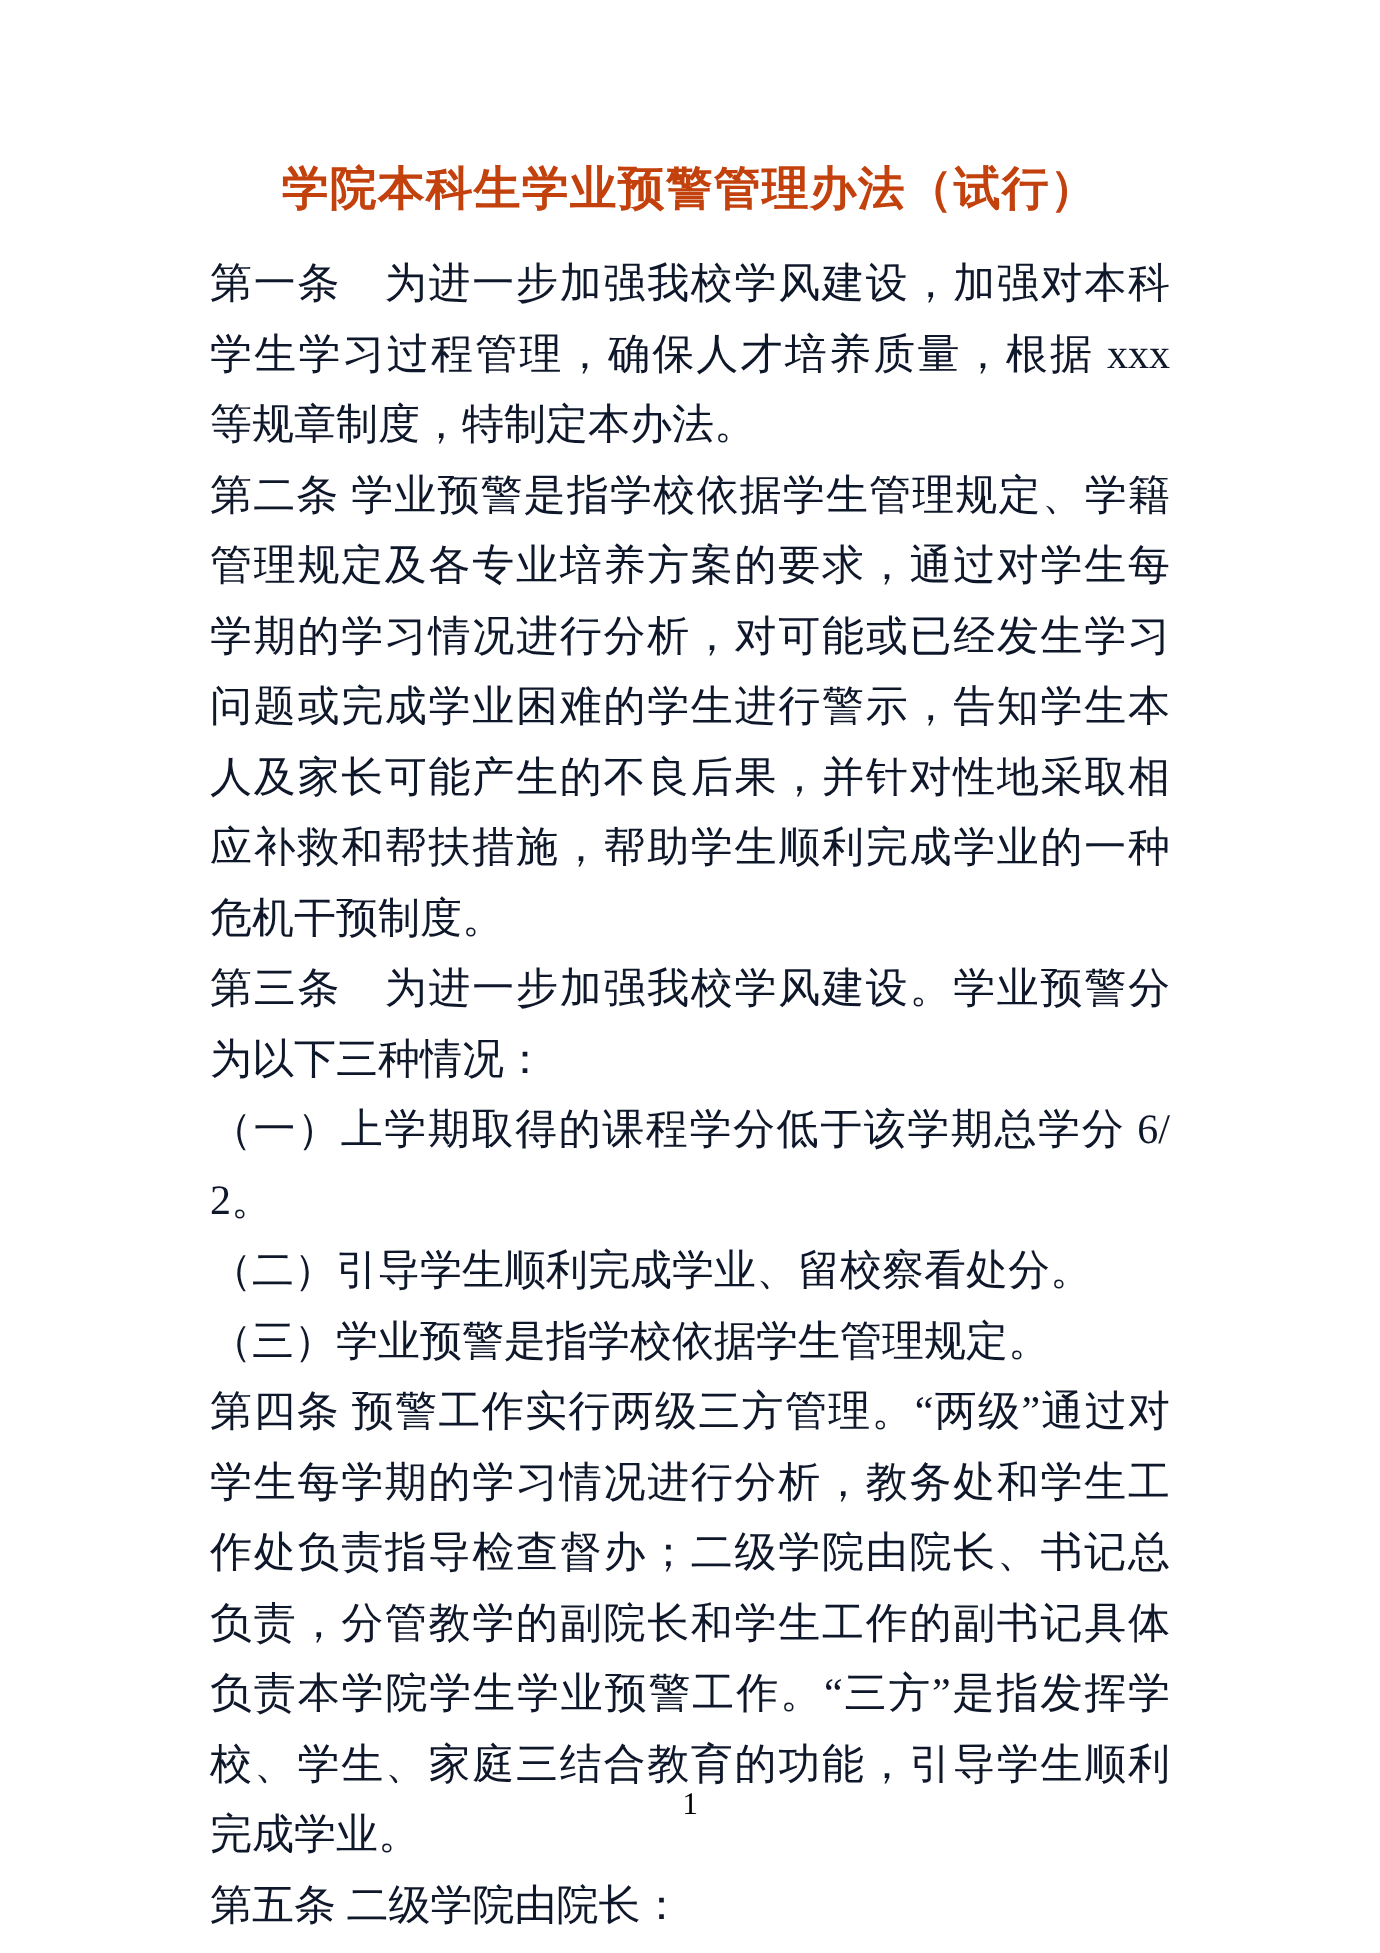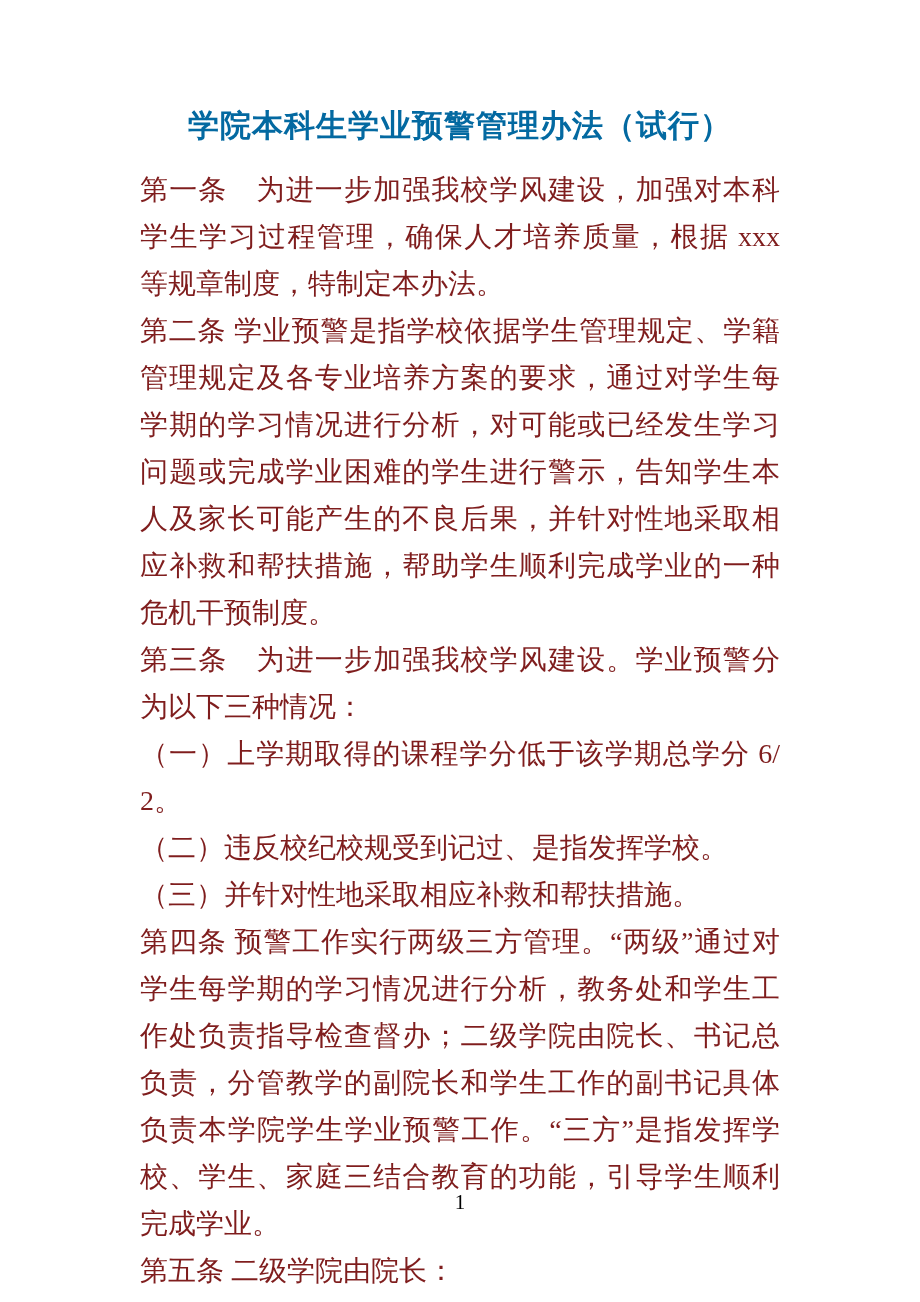--- a/index.html
+++ b/index.html
@@ -43,27 +43,27 @@
     font-size: 21px;
     line-height: 24px;
     color: #000000;
     font-family: "Liberation Serif", "DejaVu Serif", serif;
   }
 </style>
 </head>
 <body>
 
 <div class="page" style="background: rgb(255, 255, 255);">
-  <h1 class="doc-title" style="color: #0369a1;">学院本科生学业预警管理办法（试行）</h1>
+  <h1 class="doc-title" style="color: #c2410c;">学院本科生学业预警管理办法（试行）</h1>
 
-  <div class="doc-body" id="doc-body" style="color: #7f1d1d;">
+  <div class="doc-body" id="doc-body" style="color: #0f172a;">
       <p>第一条　为进一步加强我校学风建设，加强对本科学生学习过程管理，确保人才培养质量，根据 xxx 等规章制度，特制定本办法。</p>
       <p>第二条 学业预警是指学校依据学生管理规定、学籍管理规定及各专业培养方案的要求，通过对学生每学期的学习情况进行分析，对可能或已经发生学习问题或完成学业困难的学生进行警示，告知学生本人及家长可能产生的不良后果，并针对性地采取相应补救和帮扶措施，帮助学生顺利完成学业的一种危机干预制度。</p>
       <p>第三条　为进一步加强我校学风建设。学业预警分为以下三种情况：</p>
       <p>（一）上学期取得的课程学分低于该学期总学分 6/2。</p>
-      <p>（二）违反校纪校规受到记过、是指发挥学校。</p>
-      <p>（三）并针对性地采取相应补救和帮扶措施。</p>
+      <p>（二）引导学生顺利完成学业、留校察看处分。</p>
+      <p>（三）学业预警是指学校依据学生管理规定。</p>
       <p>第四条 预警工作实行两级三方管理。“两级”通过对学生每学期的学习情况进行分析，教务处和学生工作处负责指导检查督办；二级学院由院长、书记总负责，分管教学的副院长和学生工作的副书记具体负责本学院学生学业预警工作。“三方”是指发挥学校、学生、家庭三结合教育的功能，引导学生顺利完成学业。</p>
       <p>第五条 二级学院由院长：</p>
     </div>
 
   <div class="page-number">1</div>
 </div>
 
 </body></html>

